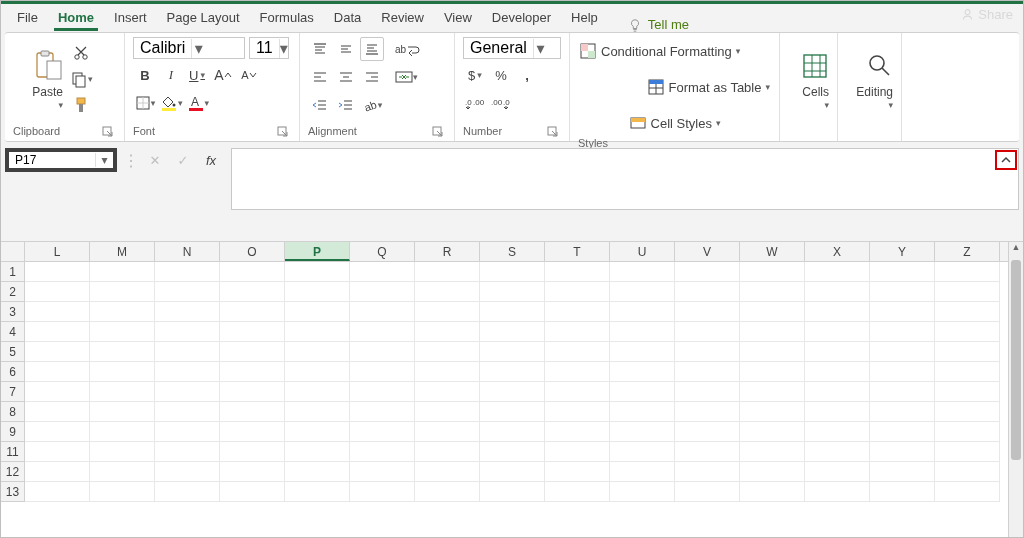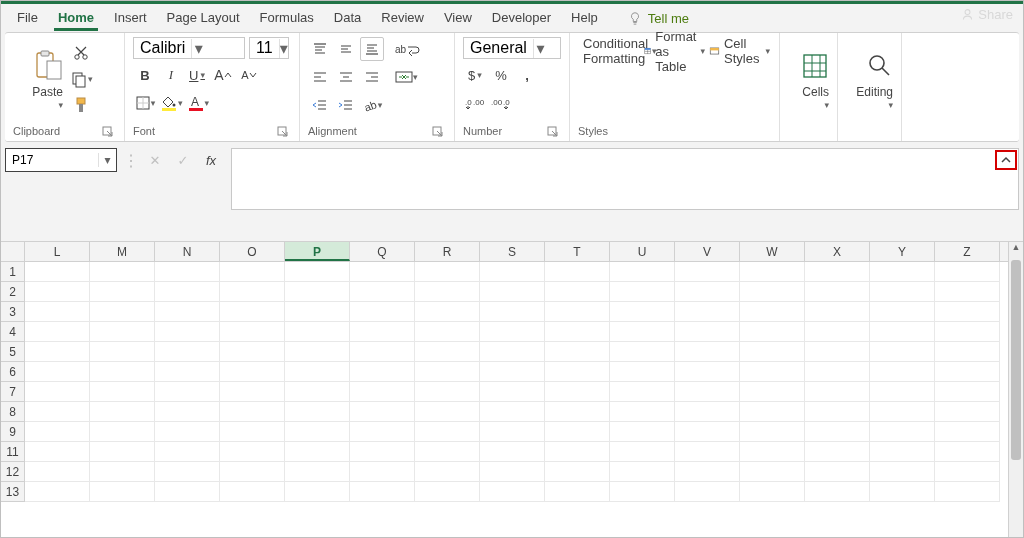--- a/index.html
+++ b/index.html
@@ -1,19 +1,19 @@
 <!DOCTYPE html>
 <html><head>
 <meta charset="utf-8">
 <style>
   * { box-sizing: border-box; margin: 0; padding: 0; font-family: "Segoe UI", Arial, sans-serif; }
   body { width: 1024px; height: 538px; background: #f3f3f3; overflow: hidden; border: 1px solid #bfbfbf; position: relative; }
   .top-accent { height: 3px; background: #217346; }
   
-  .tabs { display: flex; align-items: center; height: 28px; padding: 0 6px; font-size: 13px; color: #444; }
+  .tabs { display: flex; align-items: flex-end; height: 28px; padding: 0 6px; font-size: 13px; color: #444; }
   .tab { padding: 0 10px; height: 28px; line-height: 28px; cursor: pointer; }
   .tab.active { font-weight: 600; color: #217346; position: relative; }
   .tab.active::after { content: ""; position: absolute; left: 6px; right: 6px; bottom: 1px; height: 3px; background: #217346; }
   .tell-me { display: flex; align-items: center; margin-left: 20px; color: #4d7c0f; }
   .bulb { width: 14px; height: 14px; margin-right: 6px; }
   .share { position: absolute; right: 10px; top: 6px; color: #d8d8d8; font-size: 13px; display: flex; align-items: center; gap: 4px; }
   
   .ribbon { display: flex; align-items: stretch; background: #fff; border: 1px solid #d0d0d0; border-left: none; border-right: none; height: 110px; margin: 0 4px; border-radius: 3px; position: relative; }
   .group { border-right: 1px solid #e0e0e0; padding: 4px 8px 2px 8px; display: flex; flex-direction: column; justify-content: flex-start; position: relative; }
   .group:last-of-type { border-right: none; }
@@ -26,21 +26,21 @@
   .combo { display: inline-flex; align-items: center; border: 1px solid #c8c8c8; background: #fff; height: 22px; font-size: 16px; }
   .combo span.txt { padding: 0 6px; }
   .combo .dd { width: 14px; text-align: center; color: #666; border-left: 1px solid #e0e0e0; }
   .vbtn { display: flex; flex-direction: column; align-items: flex-end; justify-content: center; gap: 2px; width: 50px; height: 84px; font-size: 12px; color: #444; cursor: pointer; }
   .vbtn .ic { height: 34px; display:flex; align-items:center; justify-content:center; }
   .dd-caret { font-size: 9px; color: #666; line-height: 8px; }
   svg { display:block; }
   .collapse-chevron { position:absolute; right: 8px; bottom: -18px; cursor:pointer; }
   
   .fxbar { display: flex; align-items: stretch; margin: 6px 4px 0 4px; height: 62px; position: relative; }
-  .namebox { width: 112px; height: 24px; border: 1px solid #404040; background: #fff; display: flex; align-items: center; font-size: 12px; }
+  .namebox { width: 112px; height: 24px; border: 4px solid #404040; background: #fff; display: flex; align-items: center; font-size: 12px; }
   .namebox .val { flex:1; padding: 0 6px; }
   .namebox .dd { width: 18px; text-align: center; border-left: 1px solid #e0e0e0; color:#666; }
   .fx-btns { display: flex; align-items: center; padding: 0 6px; color: #888; gap: 4px; height:24px; }
   .fx-area { flex: 1; border: 1px solid #c8c8c8; background: #fff; margin-left: 2px; position: relative; }
   .fx-toggle { position: absolute; right: 2px; top: 2px; width: 22px; height: 20px; border: 2px solid #d40000; display:flex; align-items:center; justify-content:center; cursor:pointer; background:#fff; }
   
   .grid-wrap { position: absolute; left: 0; right: 0; top: 240px; bottom: 0; background: #fff; border-top: 1px solid #d0d0d0; }
   .col-headers { display: flex; height: 20px; border-bottom: 1px solid #d0d0d0; background: #f3f3f3; }
   .rh-corner { width: 24px; border-right: 1px solid #d0d0d0; background:#f3f3f3; }
   .col-h { flex: 0 0 65px; border-right: 1px solid #d0d0d0; text-align: center; font-size: 12px; line-height: 20px; color:#444; }
@@ -313,21 +313,21 @@
     </div>
     <div class="group-label"><span>Number</span>
       <svg class="launcher" viewBox="0 0 12 12">
           <rect x="1" y="1" width="8" height="8" fill="none" stroke="#888"></rect>
           <path d="M5 5 L10 10 M10 6 V10 H6" stroke="#888" fill="none"></path>
         </svg>
     </div>
   </div>
 
   <div class="group" style="width:210px">
-    <div class="group-body" style="flex-direction:row; gap:2px; padding-top:2px">
+    <div class="group-body" style="flex-direction:column; gap:12px; padding-top:2px">
       <div class="btn" style="justify-content:flex-start; width:100%">
         <svg width="18" height="18" viewBox="0 0 18 18">
             <rect x="2" y="2" width="14" height="14" fill="none" stroke="#444"></rect>
             <rect x="2" y="2" width="7" height="7" fill="#f8c9c9"></rect>
             <rect x="9" y="9" width="7" height="7" fill="#cde8cd"></rect>
           </svg>
         <span style="margin:0 4px">Conditional Formatting</span>
           <span class="dd-caret">▾</span>
       </div>
       <div class="btn" style="justify-content:flex-end; width:100%">

